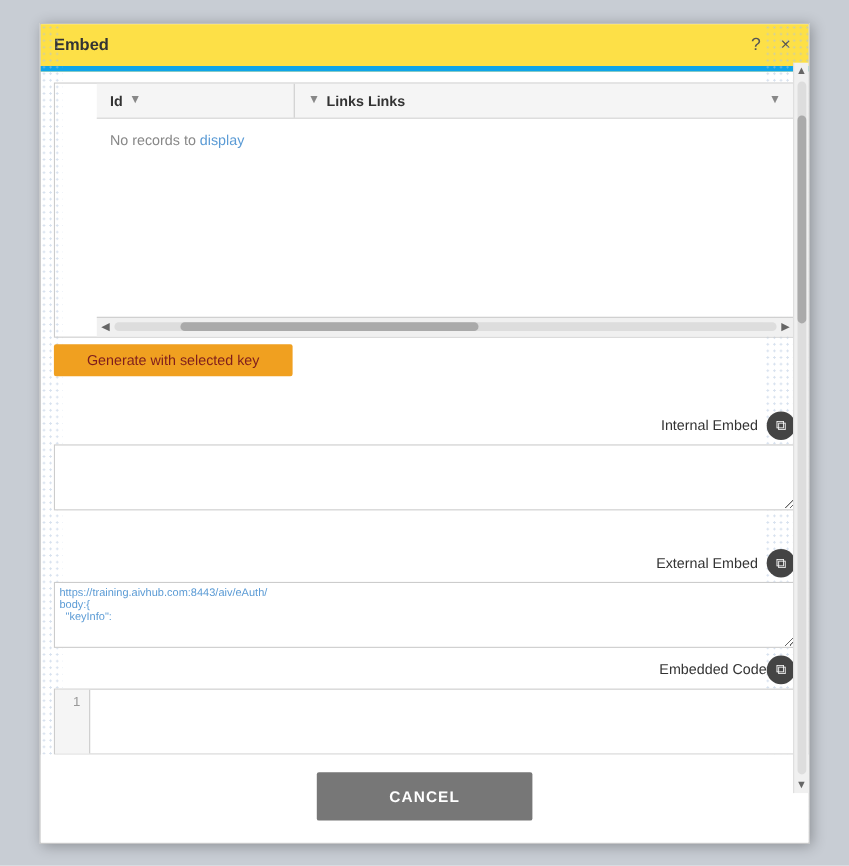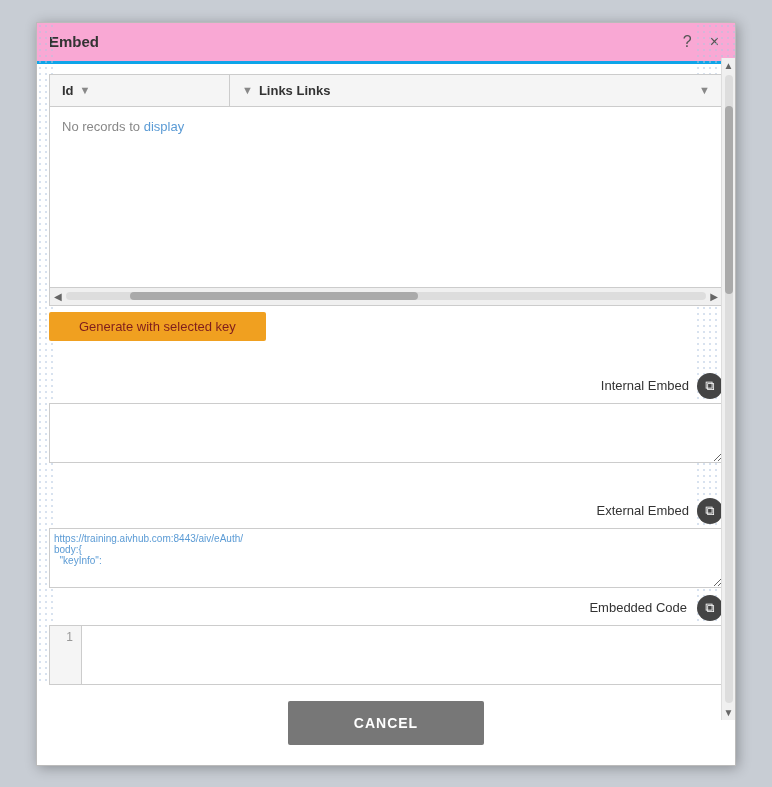--- a/index.html
+++ b/index.html
@@ -20,22 +20,22 @@
       width: 700px;
       position: relative;
       display: flex;
       flex-direction: column;
     }
     .dialog-header {
       display: flex;
       align-items: center;
       justify-content: space-between;
       padding: 8px 12px;
-      border-bottom: 3px solid #0ea5e9;
-      background: #f9a8d4;
+      border-bottom: 5px solid #0ea5e9;
+      background: #fde047;
     }
     .dialog-title {
       font-size: 15px;
       font-weight: bold;
       color: #333;
     }
     .header-icons {
       display: flex;
       align-items: center;
       gap: 10px;
@@ -77,20 +77,21 @@
       position: relative;
       z-index: 1;
       display: flex;
       flex-direction: column;
     }
     
     .table-wrapper {
       border: 1px solid #ccc;
       margin: 10px 12px 0 12px;
       overflow: hidden;
+      padding-left: 38px;
     }
     .table-header {
       display: flex;
       border-bottom: 1px solid #ccc;
       background: #f5f5f5;
     }
     .table-col-id {
       width: 180px;
       padding: 8px 12px;
       font-weight: bold;
@@ -214,21 +215,21 @@
       font-size: 10px;
     }
     
     .code-section {
       margin: 4px 12px 0 12px;
     }
     .code-label-row {
       display: flex;
       align-items: center;
       justify-content: flex-end;
-      gap: 10px;
+      gap: 0;
       margin-bottom: 4px;
     }
     .code-area {
       border: 1px solid #ccc;
       display: flex;
       min-height: 60px;
       background: #fff;
     }
     .code-line-nums {
       background: #f5f5f5;

